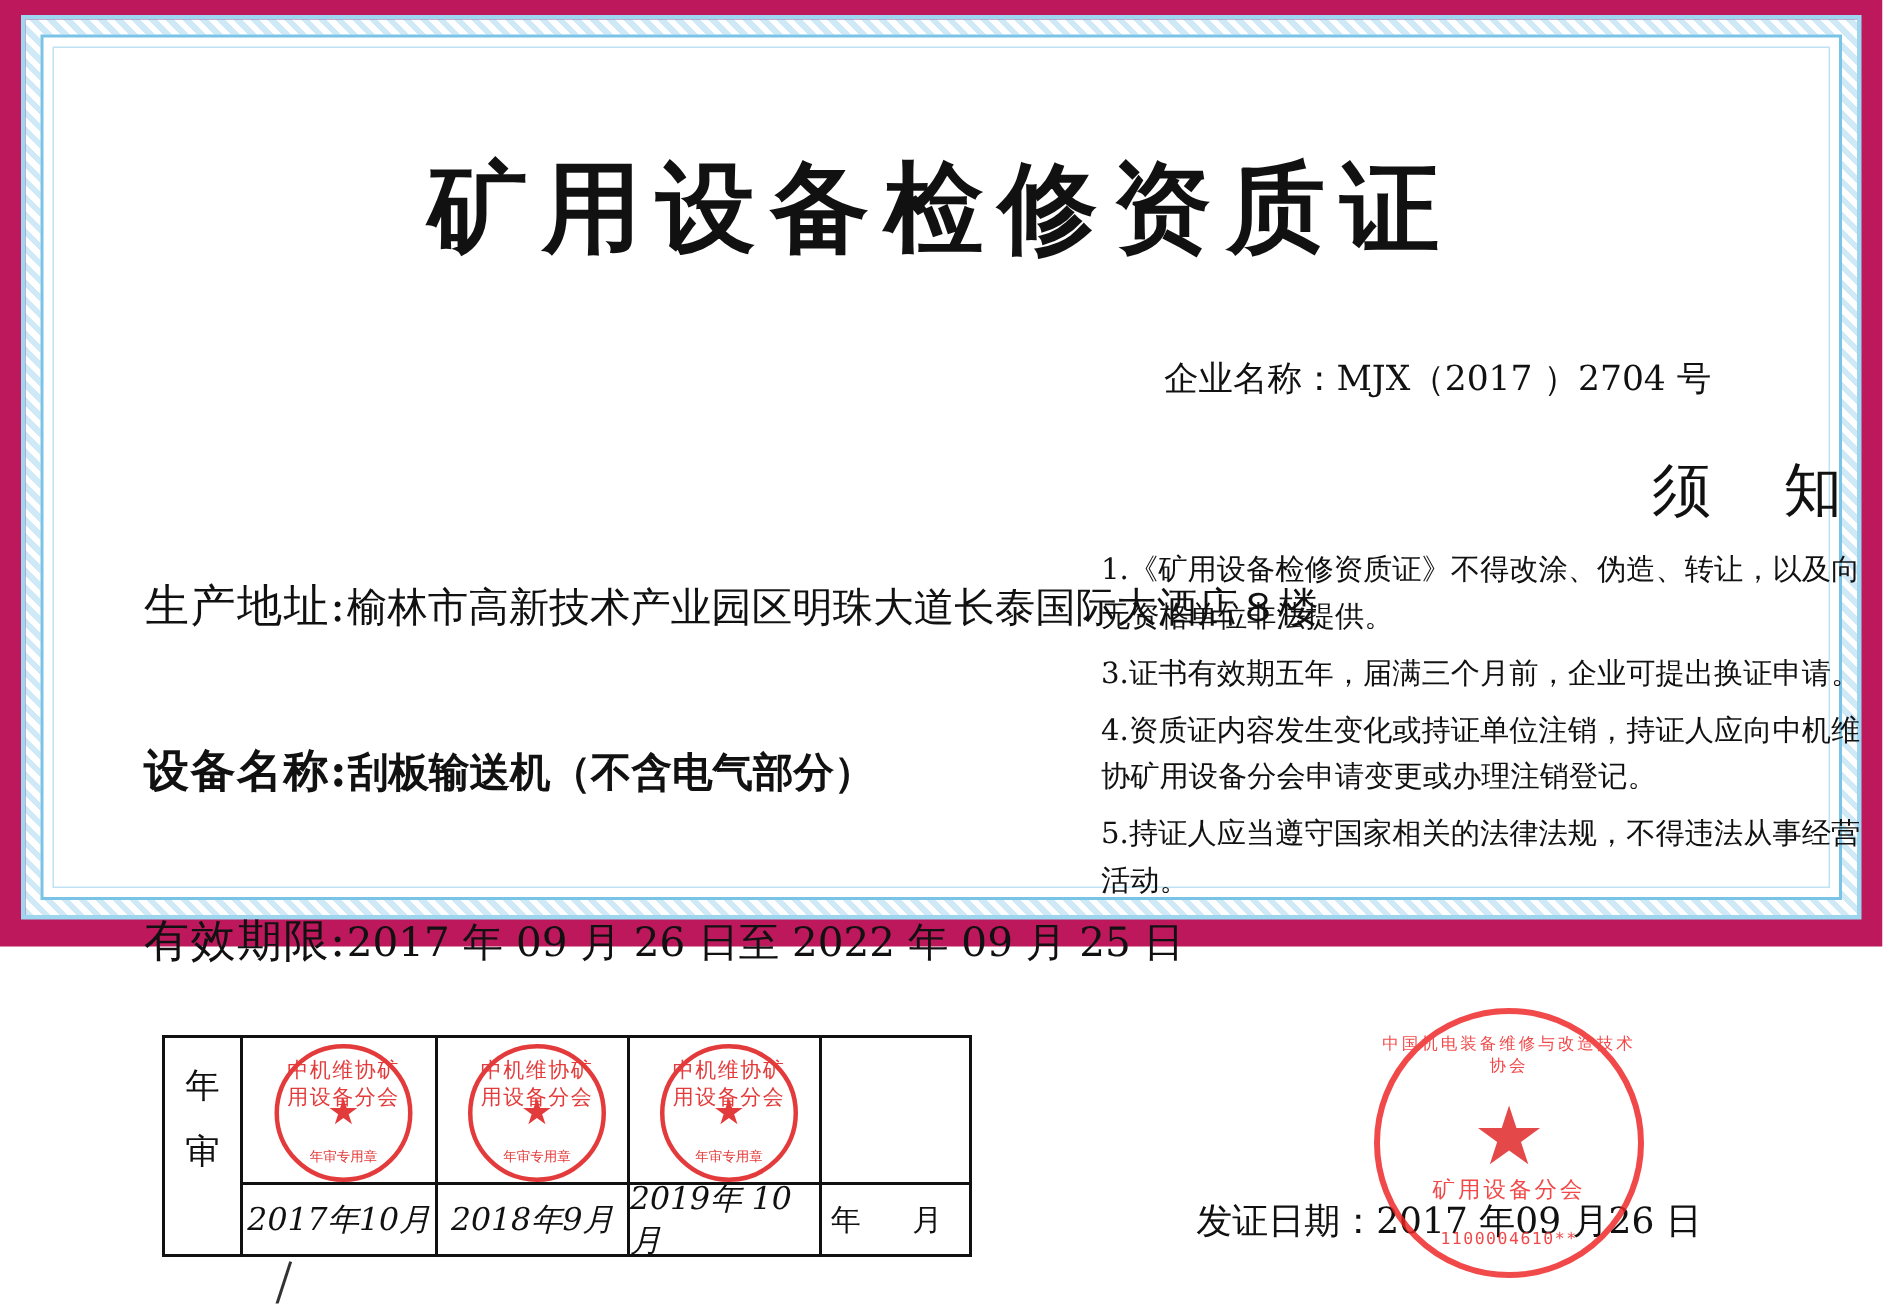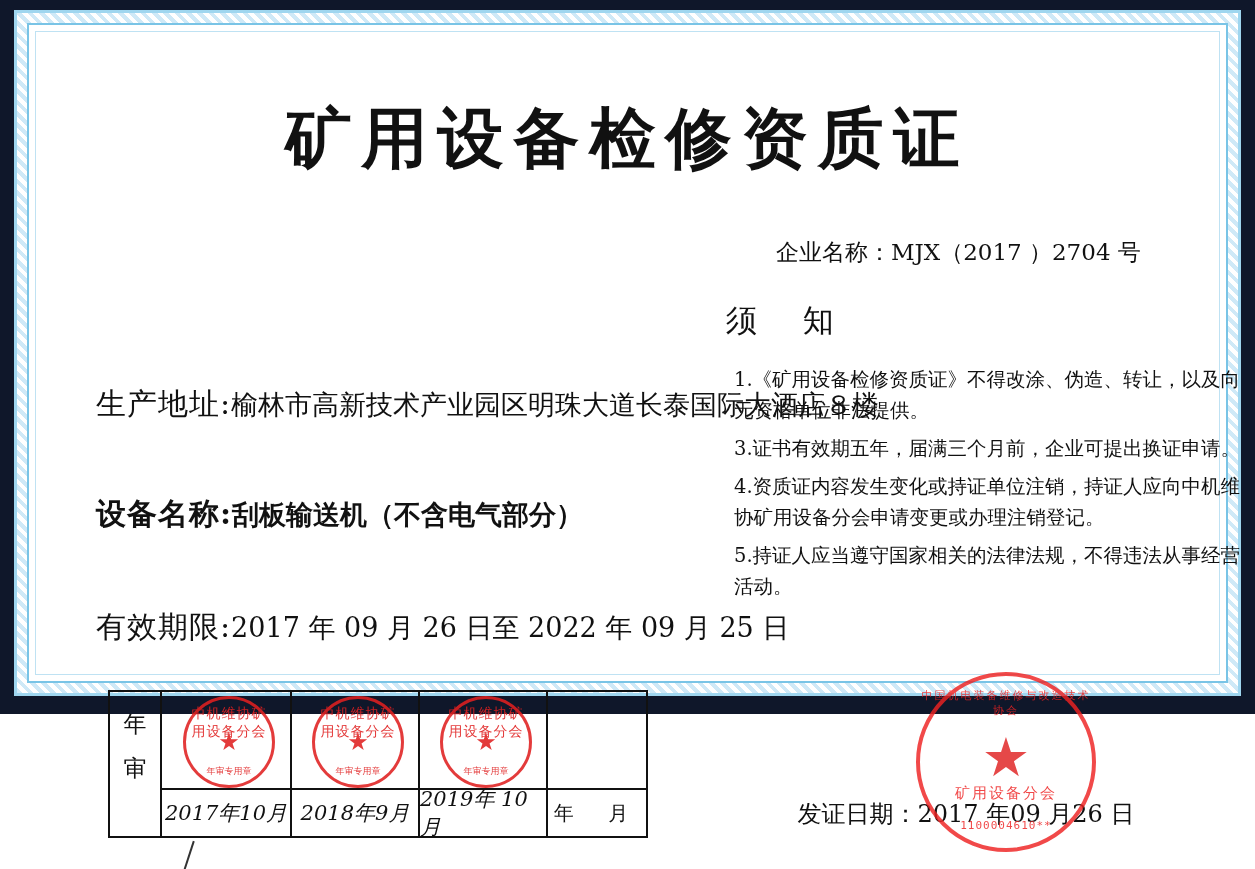--- a/index.html
+++ b/index.html
@@ -4,22 +4,22 @@
 <style>
   html,body{margin:0;padding:0;}
   body{
     width:1255px;height:869px;
     background:#ffffff;
     font-family:"DejaVu Sans","Liberation Sans",sans-serif;
     position:relative;
     overflow:hidden;
   }
   .cert{
-    position:absolute;left:0;top:0;width:1255px;height:714px;
-    background:#0f172a;
+    position:absolute;left:0;top:0;width:1255px;height:631px;
+    background:#be185d;
   }
   
   .border-outer{
     position:absolute;left:14px;top:10px;right:14px;bottom:18px;
     border:3px solid #9fd6ef;
     background:
       repeating-linear-gradient(45deg,#cfe9f7 0 4px,#ffffff 4px 8px);
     padding:0;
   }
   .border-mid{
@@ -70,23 +70,23 @@
   .val-mid{font-size:25px;}
 
   #field-company{left:60px;top:240px;}
   #field-address{left:60px;top:352px;}
   #field-equipment{left:60px;top:462px;font-weight:bold;}
   #field-valid{left:60px;top:575px;}
 
   
   .notice-title{
     position:absolute;left:690px;top:268px;width:520px;
-    text-align:left;
-    font-family:"DejaVu Serif","Liberation Serif",serif;
-    font-size:31px;letter-spacing:18px;color:#111;
+    text-align:right;
+    font-family:"DejaVu Serif","Liberation Serif",serif;
+    font-size:39px;letter-spacing:18px;color:#111;
   }
   .notice-list{
     position:absolute;left:684px;top:332px;width:530px;
     font-family:"DejaVu Serif","Liberation Serif",serif;
     font-size:19.5px;line-height:31px;color:#111;
   }
   .notice-item{
     display:block;margin-bottom:7px;text-indent:0;
     padding-left:14px;
   }

